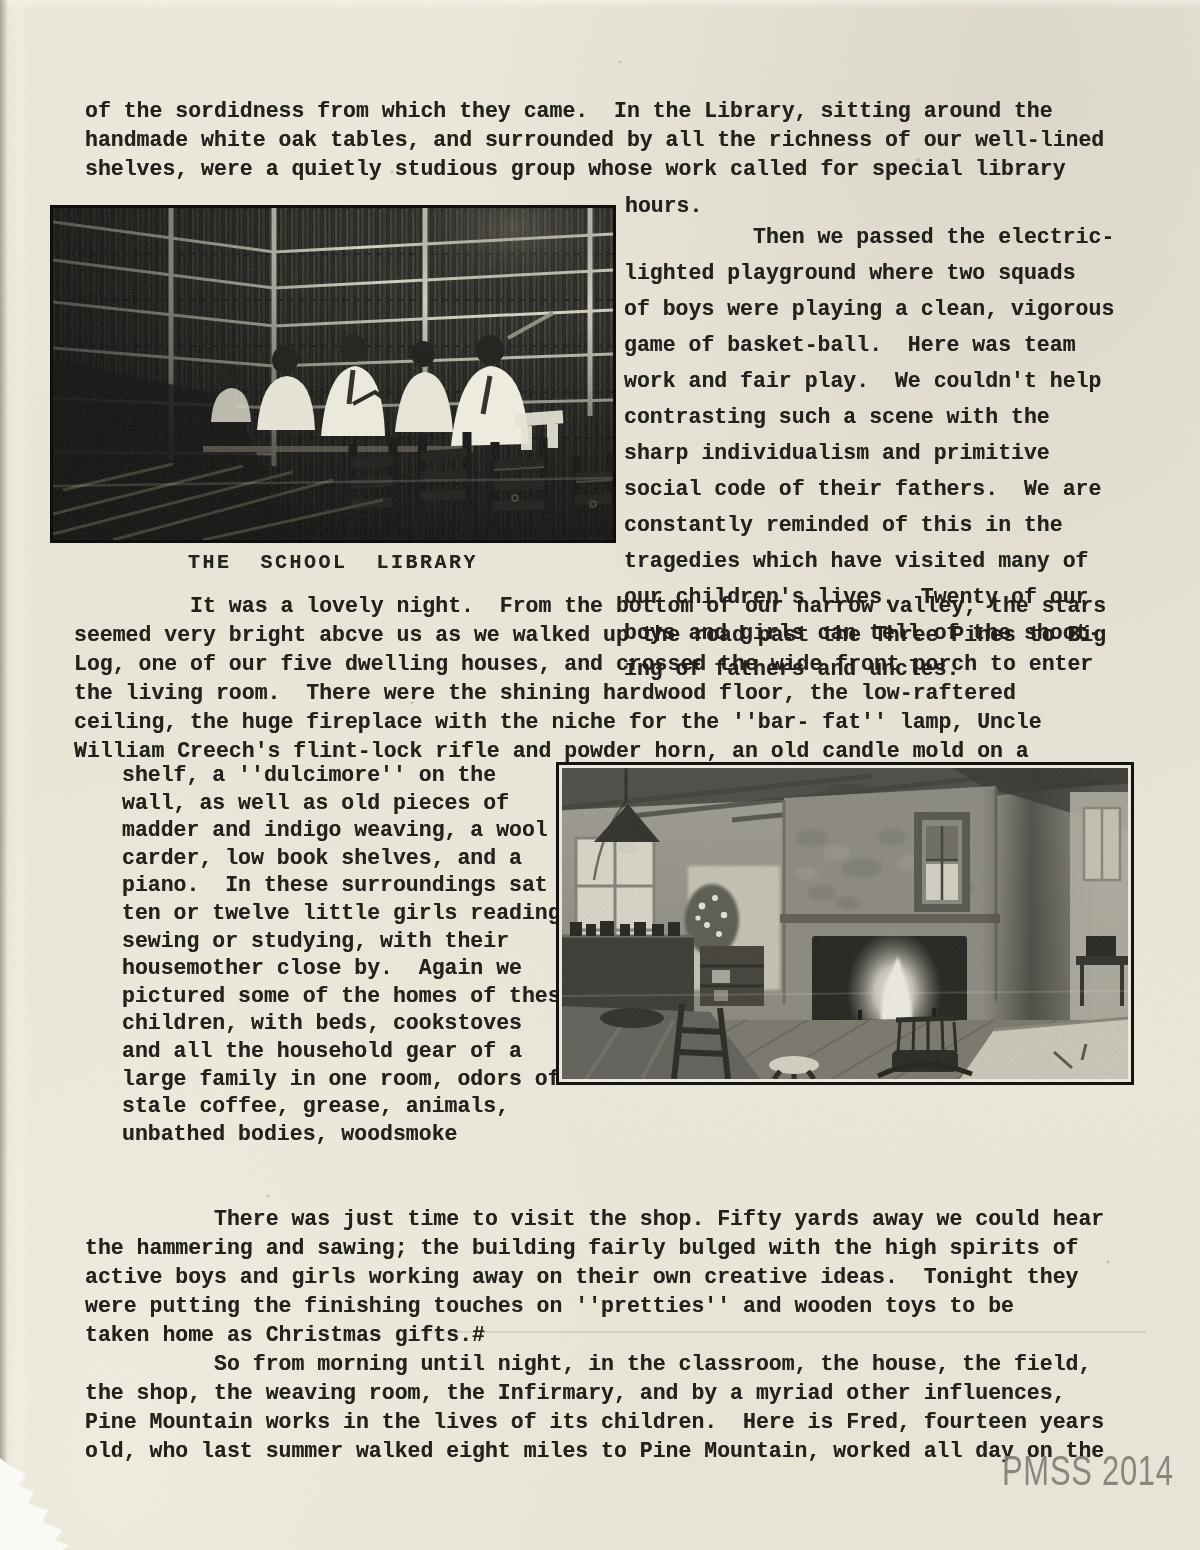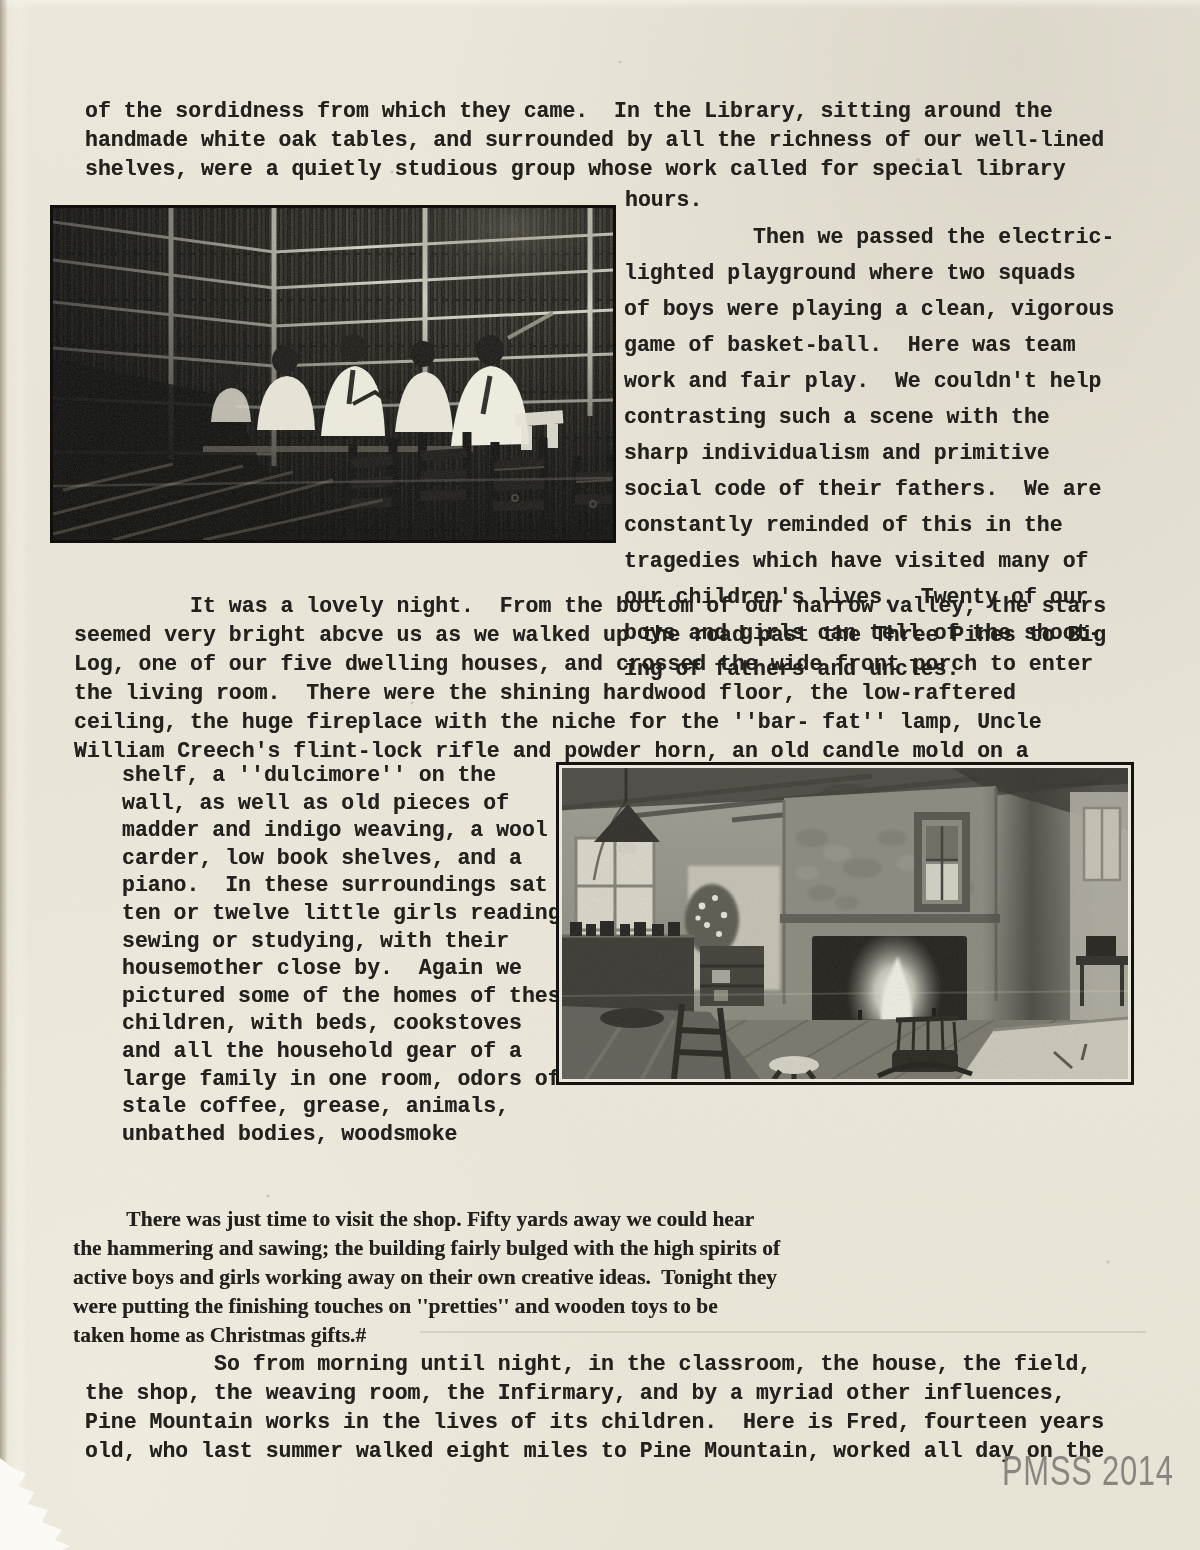--- a/index.html
+++ b/index.html
@@ -19,28 +19,28 @@
   .caption{
     position:absolute;white-space:pre;color:#22211d;font-weight:bold;
     font-size:20px;line-height:24px;letter-spacing:2.5px;text-align:center;
     text-shadow:0 0 .4px rgba(32,31,27,.5);
   }
   figure{margin:0;padding:0;position:absolute;box-sizing:border-box;}
   #photo-library{left:50px;top:205px;width:566px;height:338px;border:3px solid #0e0d0c;background:#141412;}
   #photo-livingroom{left:556px;top:762px;width:578px;height:323px;border:3px solid #121110;padding:3px;background:#ece9dc;}
   #photo-library svg,#photo-livingroom svg{display:block;width:100%;height:100%;}
   #t-intro{left:85px;top:97px;}
-  #t-hours{left:625px;top:186px;}
+  #t-hours{left:625px;top:192px;}
   #t-right{left:624px;top:219px;line-height:36px;}
   #cap1{left:50px;top:551px;width:566px;}
   #t-lovely{left:74px;top:592px;}
   #t-left{left:85px;top:762px;line-height:27.6px;margin-left:37px;}
   #cap2{left:556px;top:1097px;width:578px;}
   #t-permeating{left:85px;top:1147px;}
-  #t-shop{left:73px;top:1205px;font-family:Liberation Serif, serif;}
+  #t-shop{left:85px;top:1205px;}
   #t-morning{left:85px;top:1350px;}
   #watermark{
     position:absolute;left:1002px;top:1446px;
     font-family:"Liberation Sans","DejaVu Sans",sans-serif;
     font-size:43px;font-weight:400;color:#807f79;opacity:.92;
     transform:scaleX(.72);transform-origin:left top;letter-spacing:1px;white-space:pre;
   }
   .edge-left{position:absolute;left:0;top:0;width:8px;height:1462px;
     background:linear-gradient(90deg,rgba(104,94,73,.5),rgba(104,94,73,0));}
   .edge-top{position:absolute;left:0;top:0;width:100%;height:9px;
@@ -195,20 +195,21 @@
 game of basket-ball.  Here was team
 work and fair play.  We couldn't help
 contrasting such a scene with the
 sharp individualism and primitive
 social code of their fathers.  We are
 constantly reminded of this in the
 tragedies which have visited many of
 our children's lives.  Twenty of our
 boys and girls can tell of the shoot-
 ing of fathers and uncles.</div>
+  <div class="caption" id="cap1">THE  SCHOOL  LIBRARY</div>
   <div class="txt" id="t-lovely">         It was a lovely night.  From the bottom of our narrow valley, the stars
 seemed very bright abcve us as we walked up the road past the Three Pines to Big
 Log, one of our five dwelling houses, and crossed the wide front porch to enter
 the living room.  There were the shining hardwood floor, the low-raftered
 ceiling, the huge fireplace with the niche for the ''bar- fat'' lamp, Uncle
 William Creech's flint-lock rifle and powder horn, an old candle mold on a</div>
   <div class="txt" id="t-left">shelf, a ''dulcimore'' on the
 wall, as well as old pieces of
 madder and indigo weaving, a wool
 carder, low book shelves, and a

